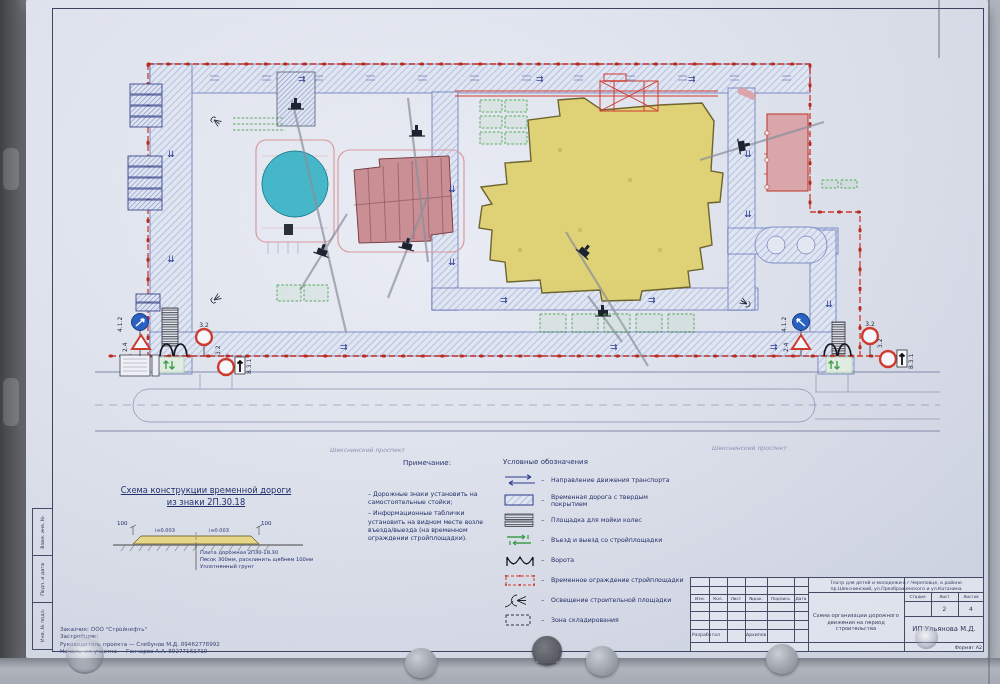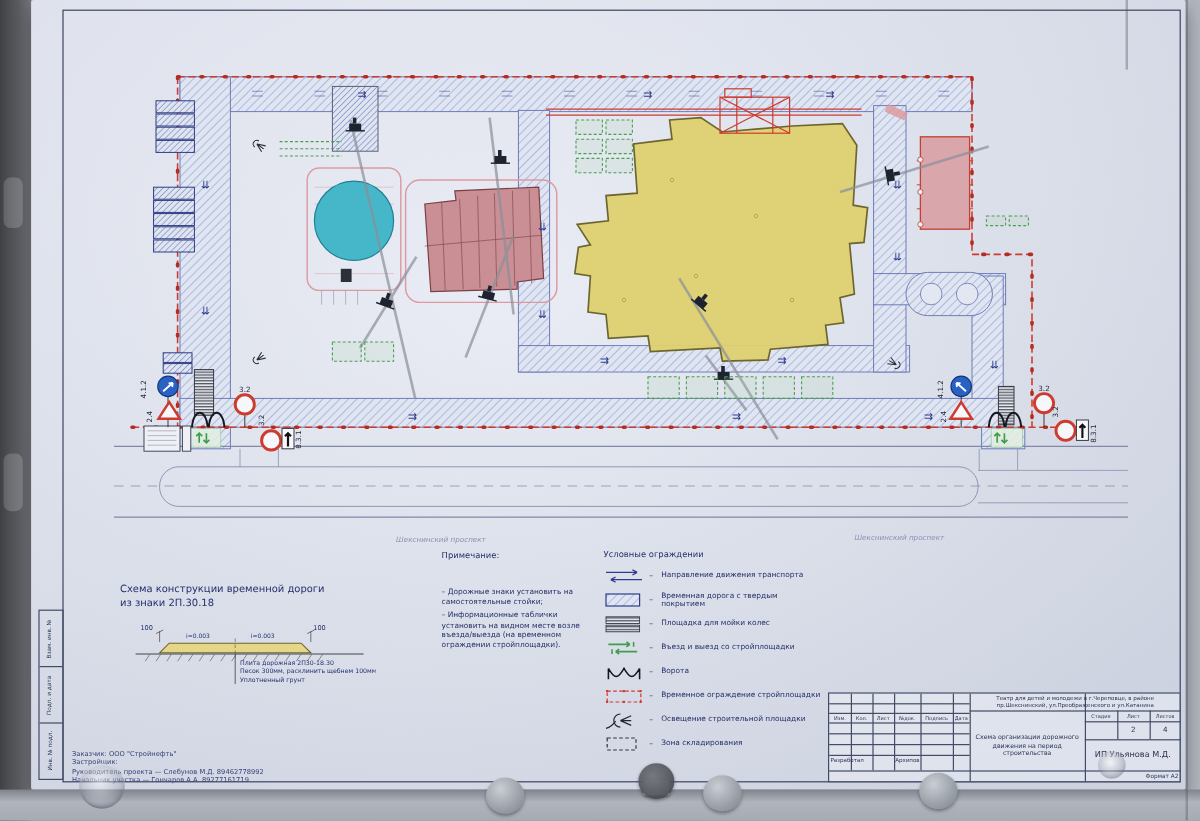--- a/index.html
+++ b/index.html
@@ -19,26 +19,26 @@
       box-shadow:0 8px 16px rgba(20,24,34,.45);border-radius:2px;}
   .paper:after{content:"";position:absolute;inset:0;pointer-events:none;
       background:radial-gradient(ellipse at 42% 38%,rgba(255,255,255,.22),rgba(90,100,130,.10) 85%);}
   .frame{position:absolute;left:52px;top:8px;width:930px;height:642px;border:1.4px solid #3c4462;z-index:4;}
   
   .sidecol{position:absolute;left:32px;top:508px;width:19px;height:140px;border:1px solid #434b66;z-index:5;}
   .sc{position:relative;width:100%;border-bottom:1px solid #434b66;display:flex;align-items:center;justify-content:center;}
   .sc:last-child{border-bottom:none;}
   .sc span{transform:rotate(-90deg);white-space:nowrap;font-size:4.8px;color:#2d3557;}
   
-  .xsec-title{position:absolute;left:100px;top:484px;width:212px;text-align:left;z-index:5;
-      font-size:8.3px;color:#23306e;line-height:1.45;}
+  .xsec-title{position:absolute;left:100px;top:484px;width:212px;text-align:center;z-index:5;
+      font-size:8.3px;color:#23306e;text-decoration:underline;line-height:1.45;}
   .xsec-svg{position:absolute;left:103px;top:508px;z-index:5;}
   
   .notes{position:absolute;left:368px;top:459px;width:118px;z-index:5;color:#263069;}
-  .notes .t{font-size:7px;margin-bottom:23px;}
+  .notes .t{text-align:center;font-size:7px;margin-bottom:23px;}
   .notes .i{font-size:6.2px;line-height:1.32;margin-bottom:3px;}
   
   .legend{position:absolute;left:503px;top:458px;width:182px;z-index:5;color:#263069;}
   .legend .t{font-size:7px;margin-bottom:6px;}
   .lrow{display:flex;align-items:center;gap:4px;margin-top:4px;}
   .lsym{width:34px;flex:0 0 34px;display:flex;align-items:center;}
   .ldash{flex:0 0 6px;font-size:6.5px;}
   .llbl{font-size:6.2px;line-height:1.2;}
   
   .contacts{position:absolute;left:60px;top:626px;width:260px;z-index:5;color:#3b4577;font-size:5.6px;line-height:1.3;}
@@ -347,21 +347,21 @@
     <text x="97" y="60" font-size="5.2" fill="#23306e">Уплотненный грунт</text>
   </svg>
 
   <div class="notes">
     <div class="t">Примечание:</div>
     <div class="i">– Дорожные знаки установить на самостоятельные стойки;</div>
     <div class="i">– Информационные таблички установить на видном месте возле въезда/выезда (на временном ограждении стройплощадки).</div>
   </div>
 
   <div class="legend">
-    <div class="t">Условные ограждении</div>
+    <div class="t">Условные обозначения</div>
 
     <div class="lrow">
       <span class="lsym">
         <svg viewBox="0 0 34 16" width="34" height="16">
             <path d="M2,5 H28 M28,5 l-4,-2.2 M28,5 l-4,2.2 M32,11 H6 M6,11 l4,-2.2 M6,11 l4,2.2" stroke="#2c3c8e" stroke-width="1.1" fill="none"></path>
           </svg>
       </span>
       <span class="ldash">–</span>
       <span class="llbl">Направление движения транспорта</span>
     </div>

